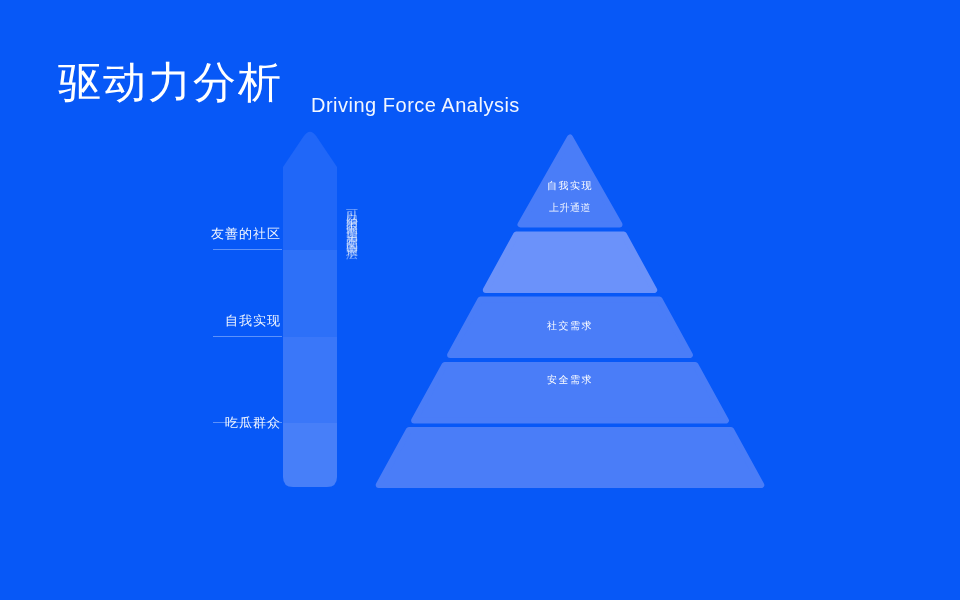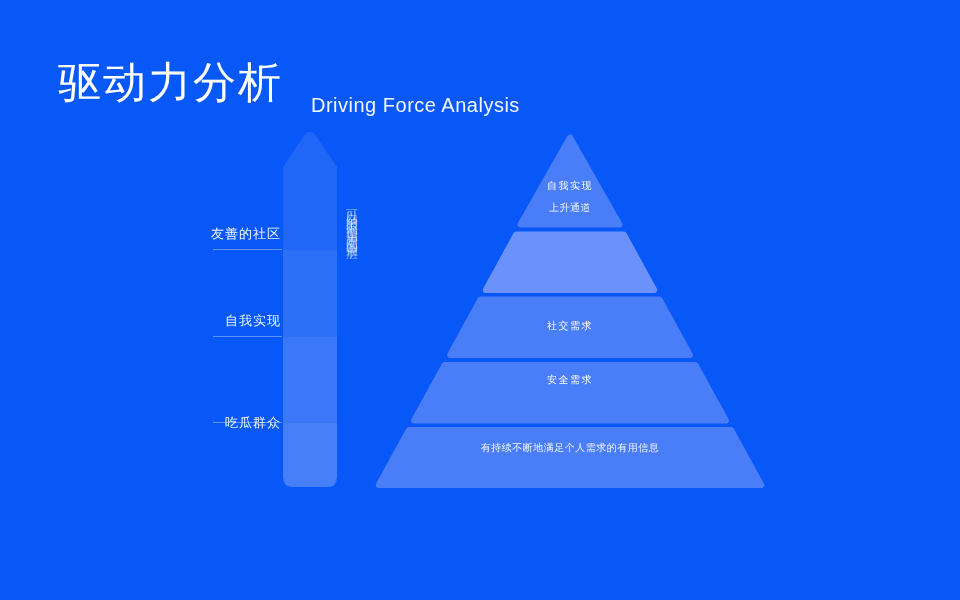--- a/index.html
+++ b/index.html
@@ -74,16 +74,15 @@
   </div>
   <div class="tier-text lv2">
   </div>
   <div class="tier-text lv3">
     <div class="tier-title">社交需求</div>
   </div>
   <div class="tier-text lv4">
     <div class="tier-title">安全需求</div>
   </div>
   <div class="tier-text lv5">
-    <div class="tier-desc">有持续不断地满足个人需求的有用信息</div>
   </div>
 
 </div>
 
 </body></html>

